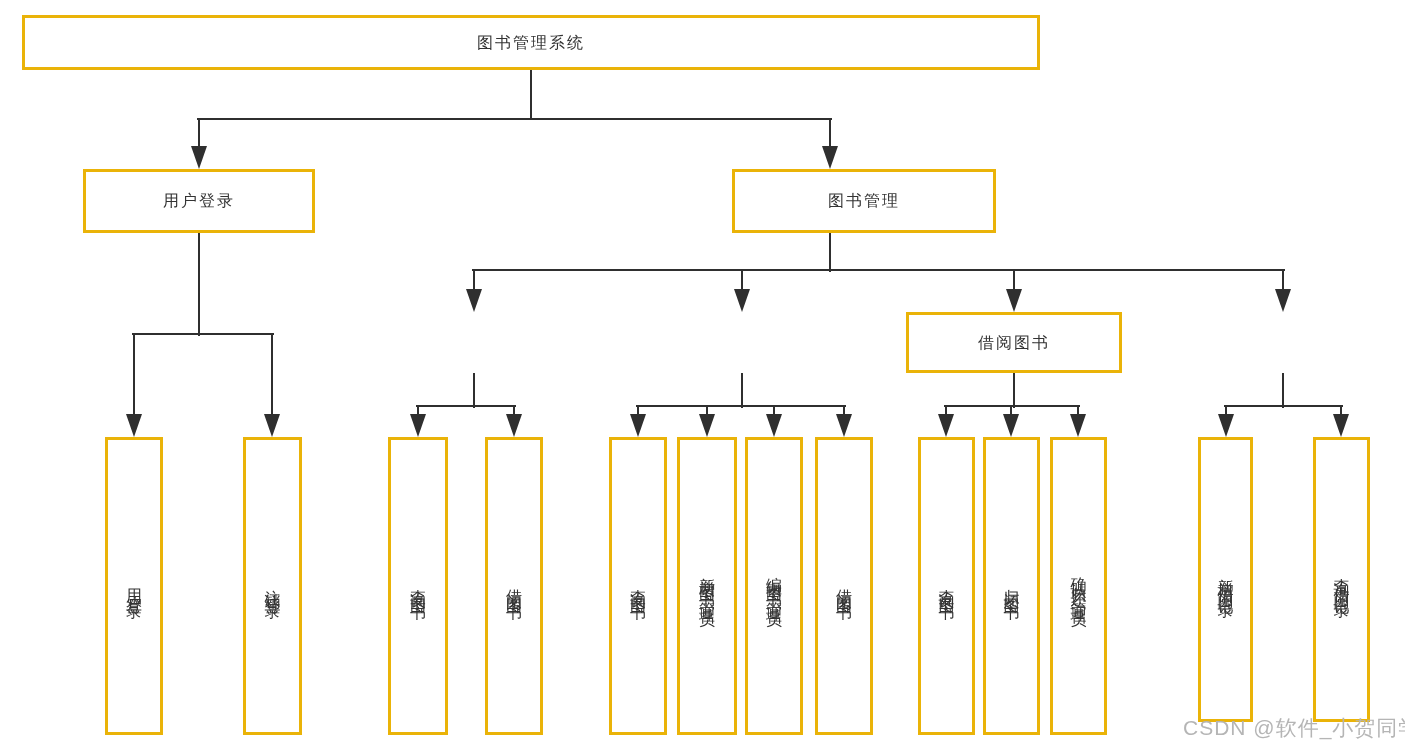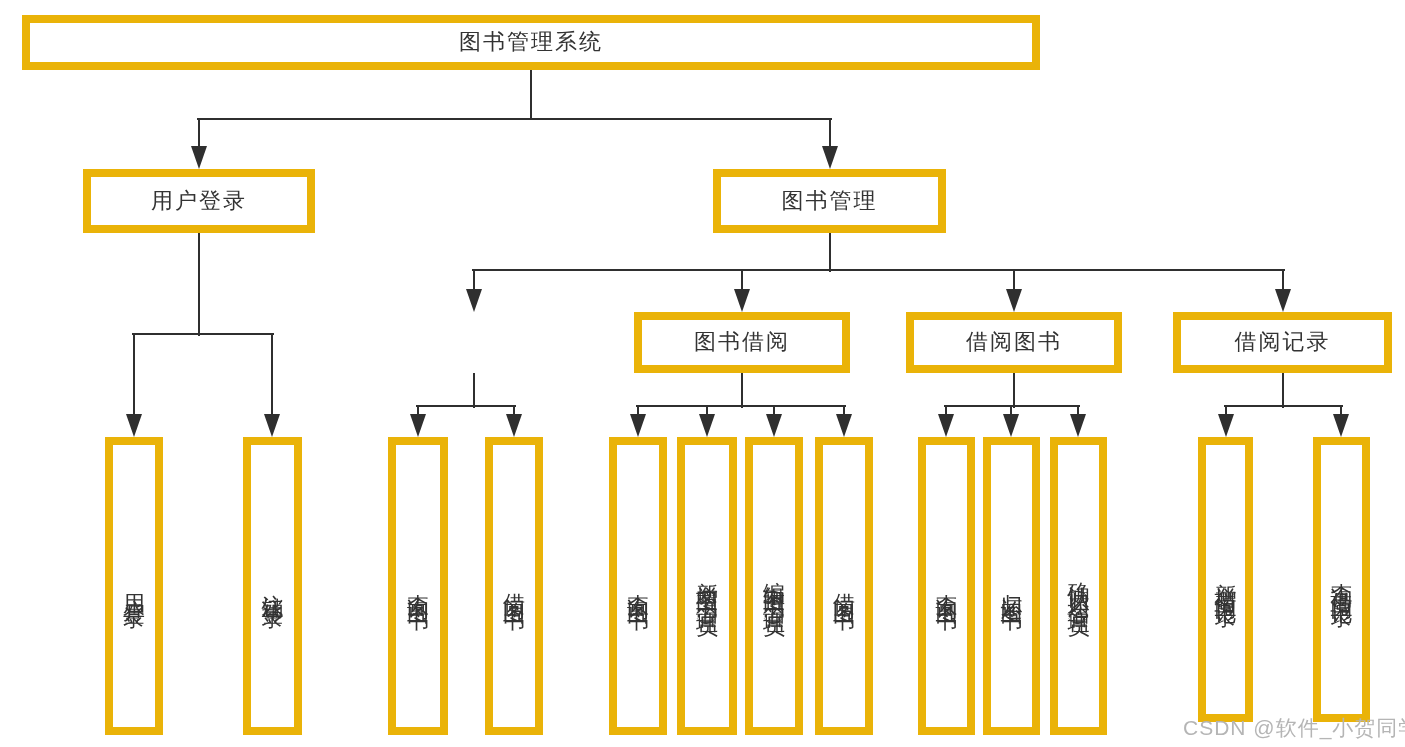--- a/index.html
+++ b/index.html
@@ -3,23 +3,23 @@
 <meta charset="utf-8">
 <style>
   * { margin:0; padding:0; box-sizing:border-box; }
   html,body { background:#ffffff; }
   body { font-family:"Liberation Sans","DejaVu Sans",sans-serif; }
   .canvas {
     position:relative; width:1405px; height:747px;
     background:#ffffff; overflow:hidden;
   }
   .node {
-    position:absolute; border:8px solid #eab308; background:#ffffff;
+    position:absolute; border:3px solid #eab308; background:#ffffff;
     display:flex; align-items:center; justify-content:center;
-    color:#333333; font-size:22px; letter-spacing:2px; line-height:1.2;
+    color:#333333; font-size:16px; letter-spacing:2px; line-height:1.2;
   }
   .node .lbl { white-space:nowrap; }
   .vert .lbl {
     writing-mode:vertical-rl; text-orientation:mixed;
     letter-spacing:5px; line-height:1;
   }
   .hl { position:absolute; height:2px; background:#2f2f2f; }
   .vl { position:absolute; width:2px; background:#2f2f2f; }
   .arr {
     position:absolute; width:0; height:0;
@@ -91,32 +91,26 @@
       <div class="arr" style="left: 1333px; top: 414px;"></div>
     </div>
 
   <div class="node" style="left:22px;top:15px;width:1018px;height:55px">
     <span class="lbl">图书管理系统</span>
   </div>
 
   <div class="node" style="left:83px;top:169px;width:232px;height:64px">
     <span class="lbl">用户登录</span>
   </div>
-  <div class="node" style="left:713px;top:169px;width:233px;height:64px">
+  <div class="node" style="left:732px;top:169px;width:264px;height:64px">
     <span class="lbl">图书管理</span>
   </div>
 
-  <div class="node" style="left:634px;top:312px;width:216px;height:61px">
-    <span class="lbl">图书借阅</span>
-  </div>
   <div class="node" style="left:906px;top:312px;width:216px;height:61px">
     <span class="lbl">借阅图书</span>
-  </div>
-  <div class="node" style="left:1173px;top:312px;width:219px;height:61px">
-    <span class="lbl">借阅记录</span>
   </div>
 
   <div class="node vert" style="left:105px;top:437px;width:58px;height:298px">
     <span class="lbl">用户登录</span>
   </div>
   <div class="node vert" style="left:243px;top:437px;width:59px;height:298px">
     <span class="lbl">注销登录</span>
   </div>
 
   <div class="node vert" style="left:388px;top:437px;width:60px;height:298px">

